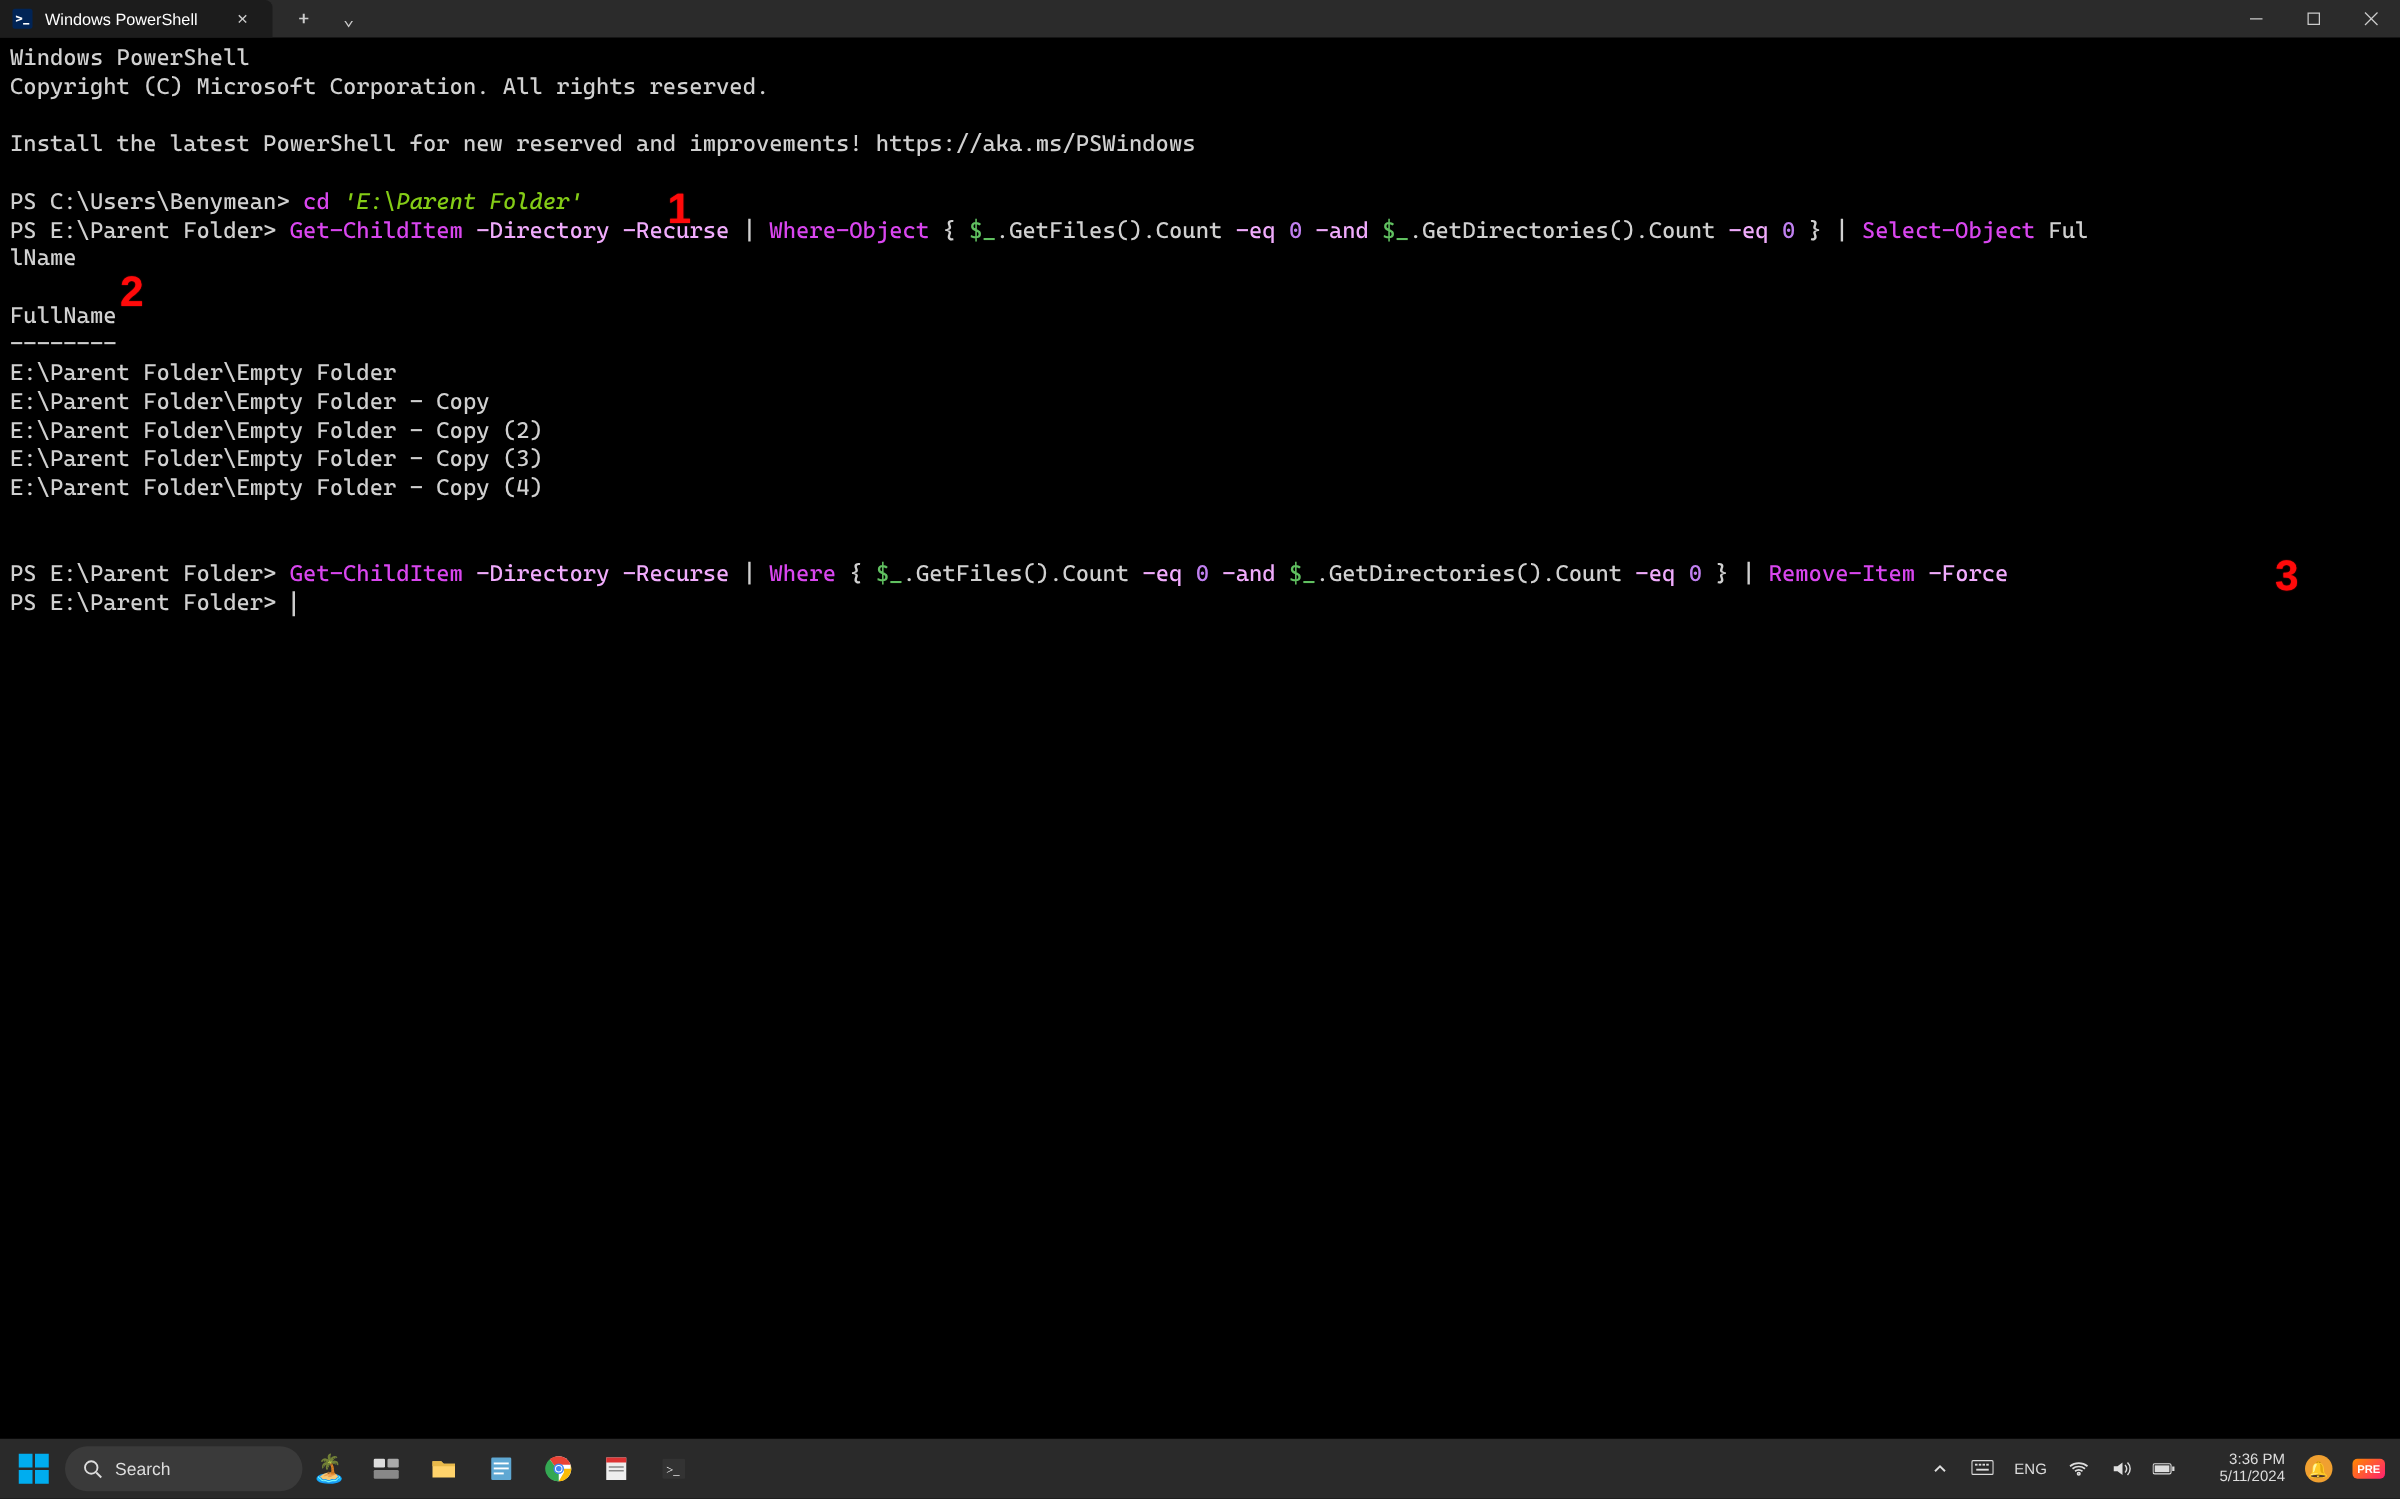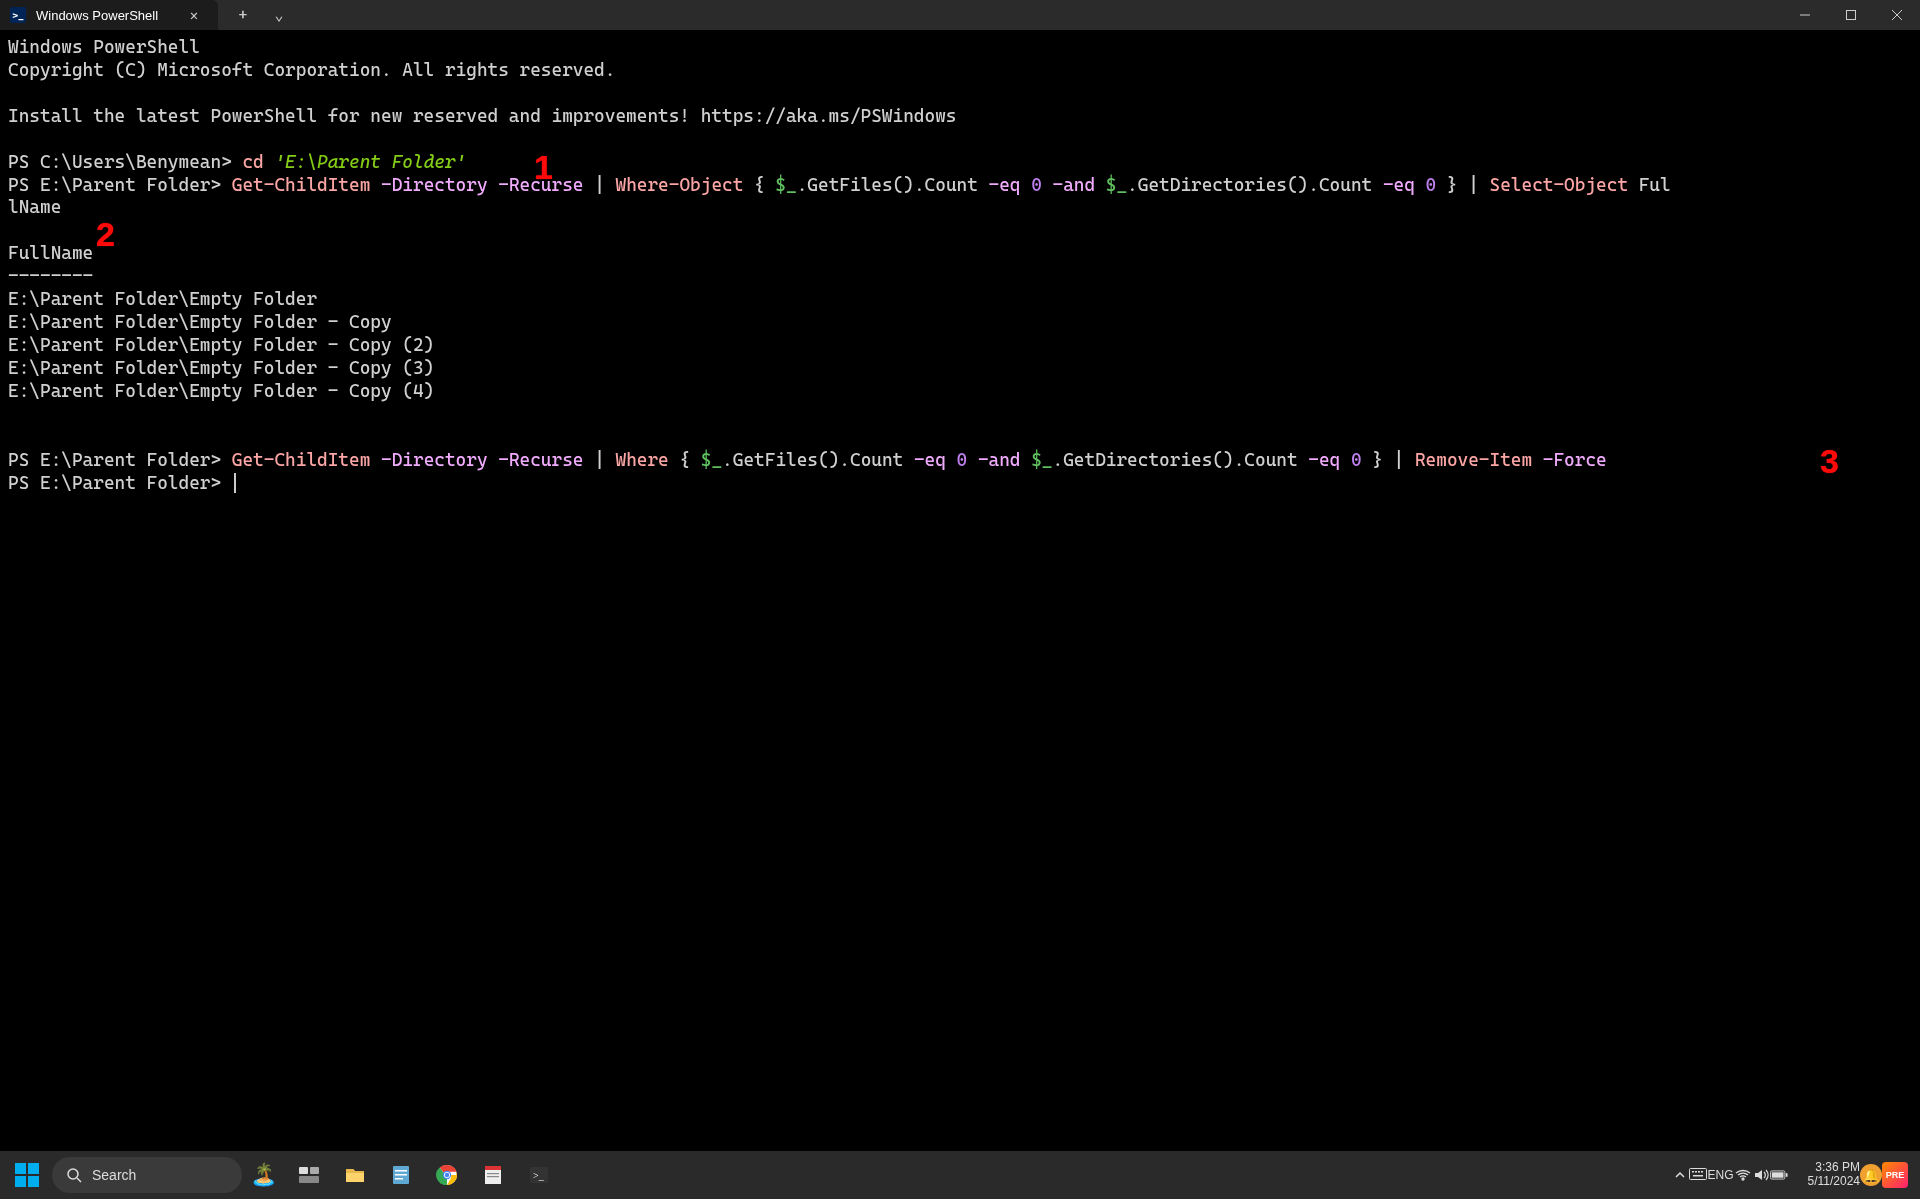--- a/index.html
+++ b/index.html
@@ -59,21 +59,21 @@
   .terminal {
     padding: 6px 8px;
     font-size: 18.2px;
     line-height: 1.26;
     white-space: pre-wrap;
     word-break: break-all;
     font-feature-settings: "calt" 0;
   }
   .t-white   { color: #d0d0d0; }
   .t-string  { color: #84cc16; font-style: italic; }
-  .t-cmdlet  { color: #fca5a5; }   
+  .t-cmdlet  { color: #d946ef; }   
   .t-param   { color: #f0abfc; text-align: center; }   
   .t-pipe    { color: #d0d0d0; }
   .t-var     { color: #60c060; }   
   .t-brace   { color: #d0d0d0; }
   .t-number  { color: #c080f0; }   
 
   .cursor {
     display: inline-block;
     width: 2px; height: 1.1em;
     background: #ccc;
@@ -128,34 +128,34 @@
   .app-icons { display: flex; gap: 4px; margin-left: 4px; }
   .app-btn {
     width: 42px; height: 40px;
     display: flex; align-items: center; justify-content: center;
     border-radius: 4px;
     font-size: 20px;
   }
   .app-btn svg { width: 24px; height: 24px; }
   .tray {
     margin-left: auto;
-    display: flex; align-items: center; gap: 0;
+    display: flex; align-items: center; gap: 16px;
     color: #ddd; font-size: 12px;
     padding-right: 4px;
   }
   .tray-icon { width: 18px; height: 18px; display: flex; align-items: center; justify-content: center; font-size: 14px; }
   .clock { text-align: right; line-height: 1.15; font-size: 12px; margin-left: 20px; }
   .notif-bell {
     width: 22px; height: 22px; border-radius: 50%;
     background: #f0a030; color: #3a2a00;
     display: flex; align-items: center; justify-content: center;
     font-size: 13px;
   }
   .pre-badge {
-    width: 26px; height: 26px; border-radius: 4px;
+    width: 26px; height: 16px; border-radius: 4px;
     background: linear-gradient(135deg,#ff8a00,#ff2070);
     display: flex; align-items: center; justify-content: center;
     color: #fff; font-size: 9px; font-weight: bold; text-align: right;
   }
 </style>
 </head>
 <body>
 
 <div class="titlebar">
   <div class="tab">

